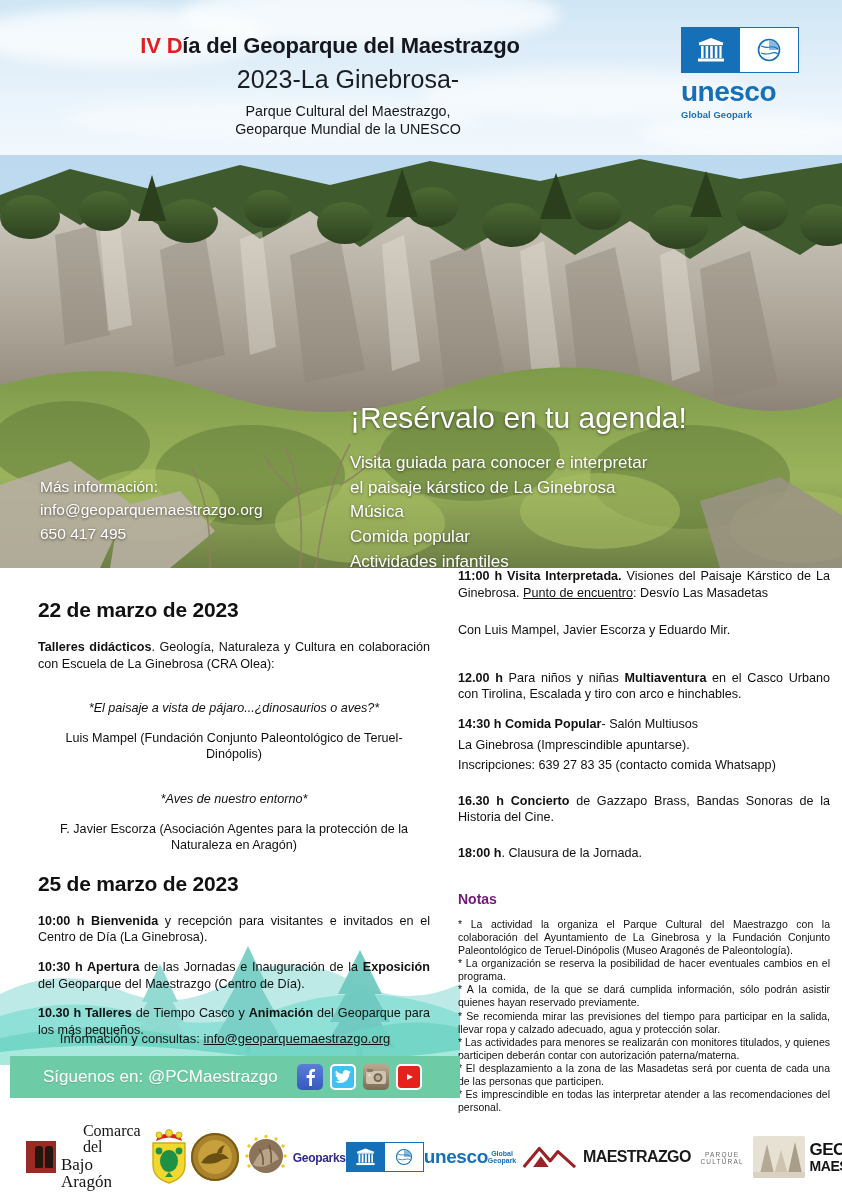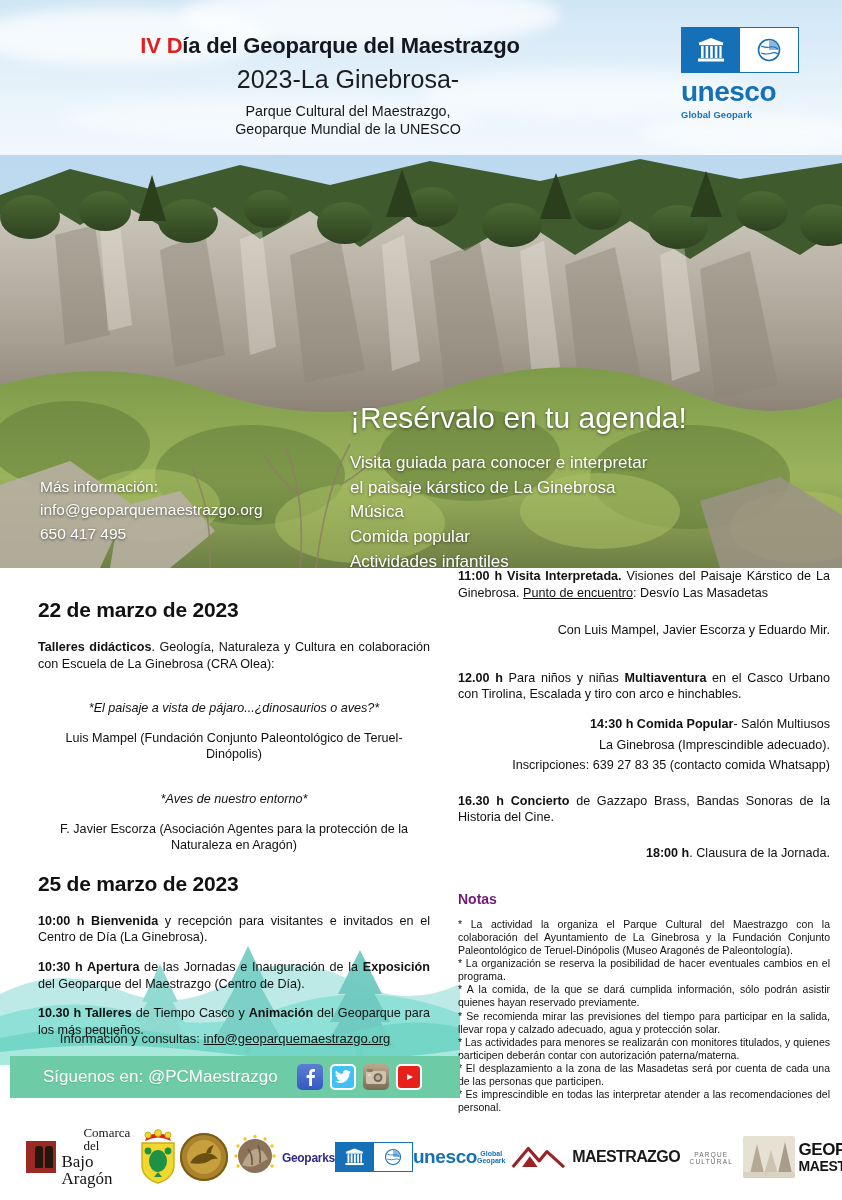--- a/index.html
+++ b/index.html
@@ -74,21 +74,21 @@
   
   .content{position:absolute;left:0;top:568px;width:842px;height:460px;}
   .col-left{position:absolute;left:38px;top:0;width:392px;margin-top:30px;}
   .col-right{position:absolute;left:458px;top:0;width:372px;}
 
   .date-head{
     font-size:21px;font-weight:bold;color:#111;letter-spacing:-.2px;
     margin:0 0 17px 0;
   }
   .p{font-size:12.6px;line-height:1.32;color:#111;margin:0 0 13px 0;text-align:justify;}
-  .p.nj{text-align:right;}
+  .p.nj{text-align:left;}
   .p b{font-weight:bold;}
   .p i{font-style:italic;}
   .center{text-align:center;}
   .u{text-decoration:underline;}
   .sp-lg{height:15px;}
 
   .notes-head{font-size:14px;font-weight:bold;color:#701a75;margin:2px 0 11px 0;}
   .note{font-size:10.5px;line-height:1.25;color:#111;text-align:justify;margin:0;}
 
   
@@ -127,21 +127,21 @@
   .logo{display:flex;align-items:center;justify-content:center;}
 
   .lg-comarca{display:flex;align-items:center;gap:5px;}
   .lg-comarca .sq{width:36px;height:32px;background:#9b2a24;position:relative;}
   .lg-comarca .sq:before,.lg-comarca .sq:after{
     content:"";position:absolute;top:5px;width:8px;height:22px;background:#24150f;border-radius:3px 3px 1px 1px;
   }
   .lg-comarca .sq:before{left:9px;}
   .lg-comarca .sq:after{left:19px;}
   .lg-comarca .txt{line-height:1;font-family:"Liberation Serif",serif;color:#151515;}
-  .lg-comarca .t1{font-size:13px;margin-left:22px;}
+  .lg-comarca .t1{font-size:16px;margin-left:22px;}
   .lg-comarca .t2{font-size:17px;margin-top:1px;}
   .lg-round{width:48px;height:48px;border-radius:50%;}
   .lg-fund{background:radial-gradient(circle at 50% 45%,#d8b14a 0%,#a9822b 62%,#7e5f18 100%);
     display:flex;align-items:center;justify-content:center;color:#6a4f12;font-size:7px;font-weight:bold;text-align:center;}
 
   .lg-geoparks{text-align:center;}
   .lg-geoparks .wd{font-size:12px;font-weight:bold;color:#2f2a86;margin-top:2px;letter-spacing:-.3px;}
 
   .lg-unesco{text-align:center;}
   .lg-unesco .box{display:flex;width:78px;height:30px;border:1px solid #1570b8;box-sizing:border-box;margin:0 auto;}
@@ -377,21 +377,21 @@
 
       <div style="height:8px"></div>
 
       <p class="p nj">Con Luis Mampel, Javier Escorza y  Eduardo Mir.</p>
 
       <div style="height:18px"></div>
 
       <p class="p"><b>12.00 h</b><span>  Para niños y niñas </span><b>Multiaventura</b><span> en el Casco Urbano con Tirolina, Escalada y tiro con arco e hinchables.</span></p>
 
       <p class="p nj" style="margin-bottom:4px"><b>14:30 h Comida Popular</b><span>- Salón Multiusos</span></p>
-      <p class="p nj" style="margin-bottom:4px">La Ginebrosa (Imprescindible adecuado).</p>
+      <p class="p nj" style="margin-bottom:4px">La Ginebrosa (Imprescindible apuntarse).</p>
       <p class="p nj">Inscripciones: 639 27 83 35  (contacto comida Whatsapp)</p>
 
       <div style="height:6px"></div>
 
       <p class="p"><b>16.30 h Concierto</b><span> de Gazzapo Brass, Bandas Sonoras de la Historia del Cine.</span></p>
 
       <div style="height:6px"></div>
 
       <p class="p nj"><b>18:00 h</b><span>. Clausura de la Jornada.</span></p>
 

